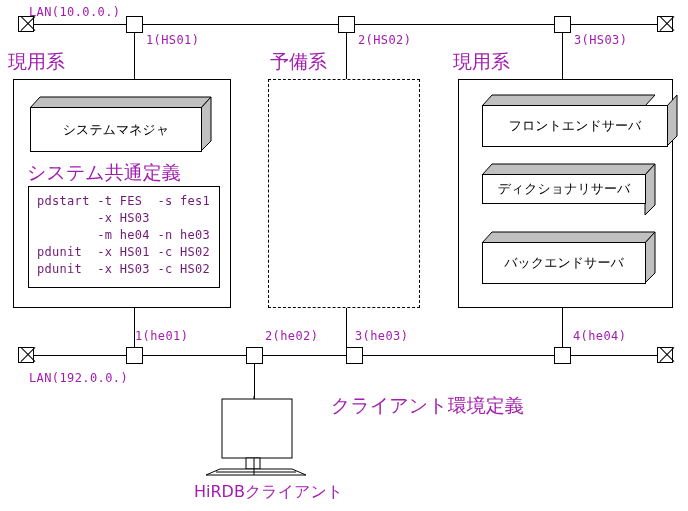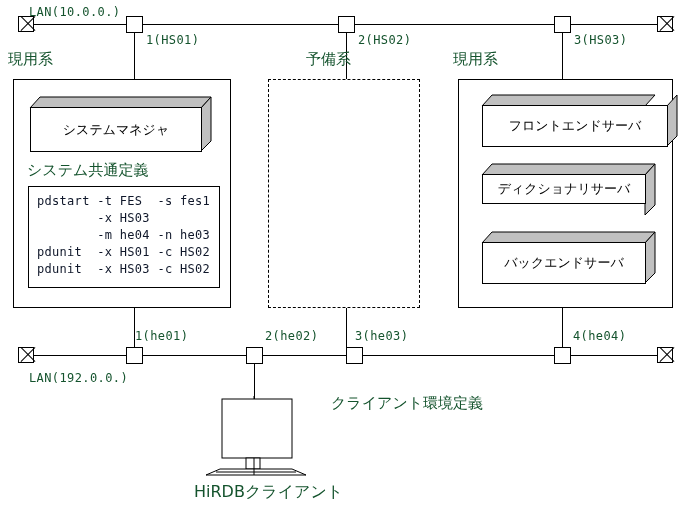--- a/index.html
+++ b/index.html
@@ -58,31 +58,31 @@
     height: 17px;
     border: 1px solid #000000;
     box-sizing: border-box;
     background: #ffffff;
   }
 
   
   .lbl {
     position: absolute;
     white-space: nowrap;
-    color: #14532d;
+    color: #a21caf;
     line-height: 1;
   }
   .lbl-mono {
     font-family: "DejaVu Sans Mono", monospace;
     font-size: 12px;
     letter-spacing: 0.4px;
   }
   .lbl-jp {
     font-family: "DejaVu Sans", sans-serif;
-    font-size: 15px;
+    font-size: 19px;
   }
 
   
   .panel {
     position: absolute;
     border: 1px solid #000000;
     box-sizing: border-box;
     background: #ffffff;
   }
   .panel-dashed {
@@ -133,21 +133,21 @@
 
   
   .codebox {
     position: absolute;
     border: 1px solid #000000;
     box-sizing: border-box;
     background: #ffffff;
     font-family: "DejaVu Sans Mono", monospace;
     font-size: 12px;
     line-height: 17px;
-    color: #0f172a;
+    color: #701a75;
     white-space: pre;
     padding: 6px 0 0 8px;
     letter-spacing: 0.3px;
   }
 
   
   .client-icon { position: absolute; }
   .client-icon svg { display: block; }
 </style>
 </head>
@@ -195,21 +195,21 @@
   <div class="lbl lbl-jp" style="left:27px; top:163px;">システム共通定義</div>
 
   <div class="codebox" style="left:28px; top:186px; width:192px; height:102px;">pdstart -t FES  -s fes1
         -x HS03
         -m he04 -n he03
 pdunit  -x HS01 -c HS02
 pdunit  -x HS03 -c HS02</div>
 
   <div class="vline" style="left:134px; top:308px; height:47px;"></div>
 
-  <div class="lbl lbl-jp" style="left:270px; top:52px;margin-left:36px;">予備系</div>
+  <div class="lbl lbl-jp" style="left:270px; top:52px;">予備系</div>
 
   <div class="panel-dashed" style="left:268px; top:79px; width:152px; height:229px;"></div>
 
   <div class="vline" style="left:346px; top:308px; height:47px;"></div>
 
   <div class="lbl lbl-jp" style="left:453px; top:52px;">現用系</div>
 
   <div class="panel" style="left:458px; top:79px; width:215px; height:229px;"></div>
 
   <div class="box3d" style="left:482px; top:95px; width:196px; height:52px;">

